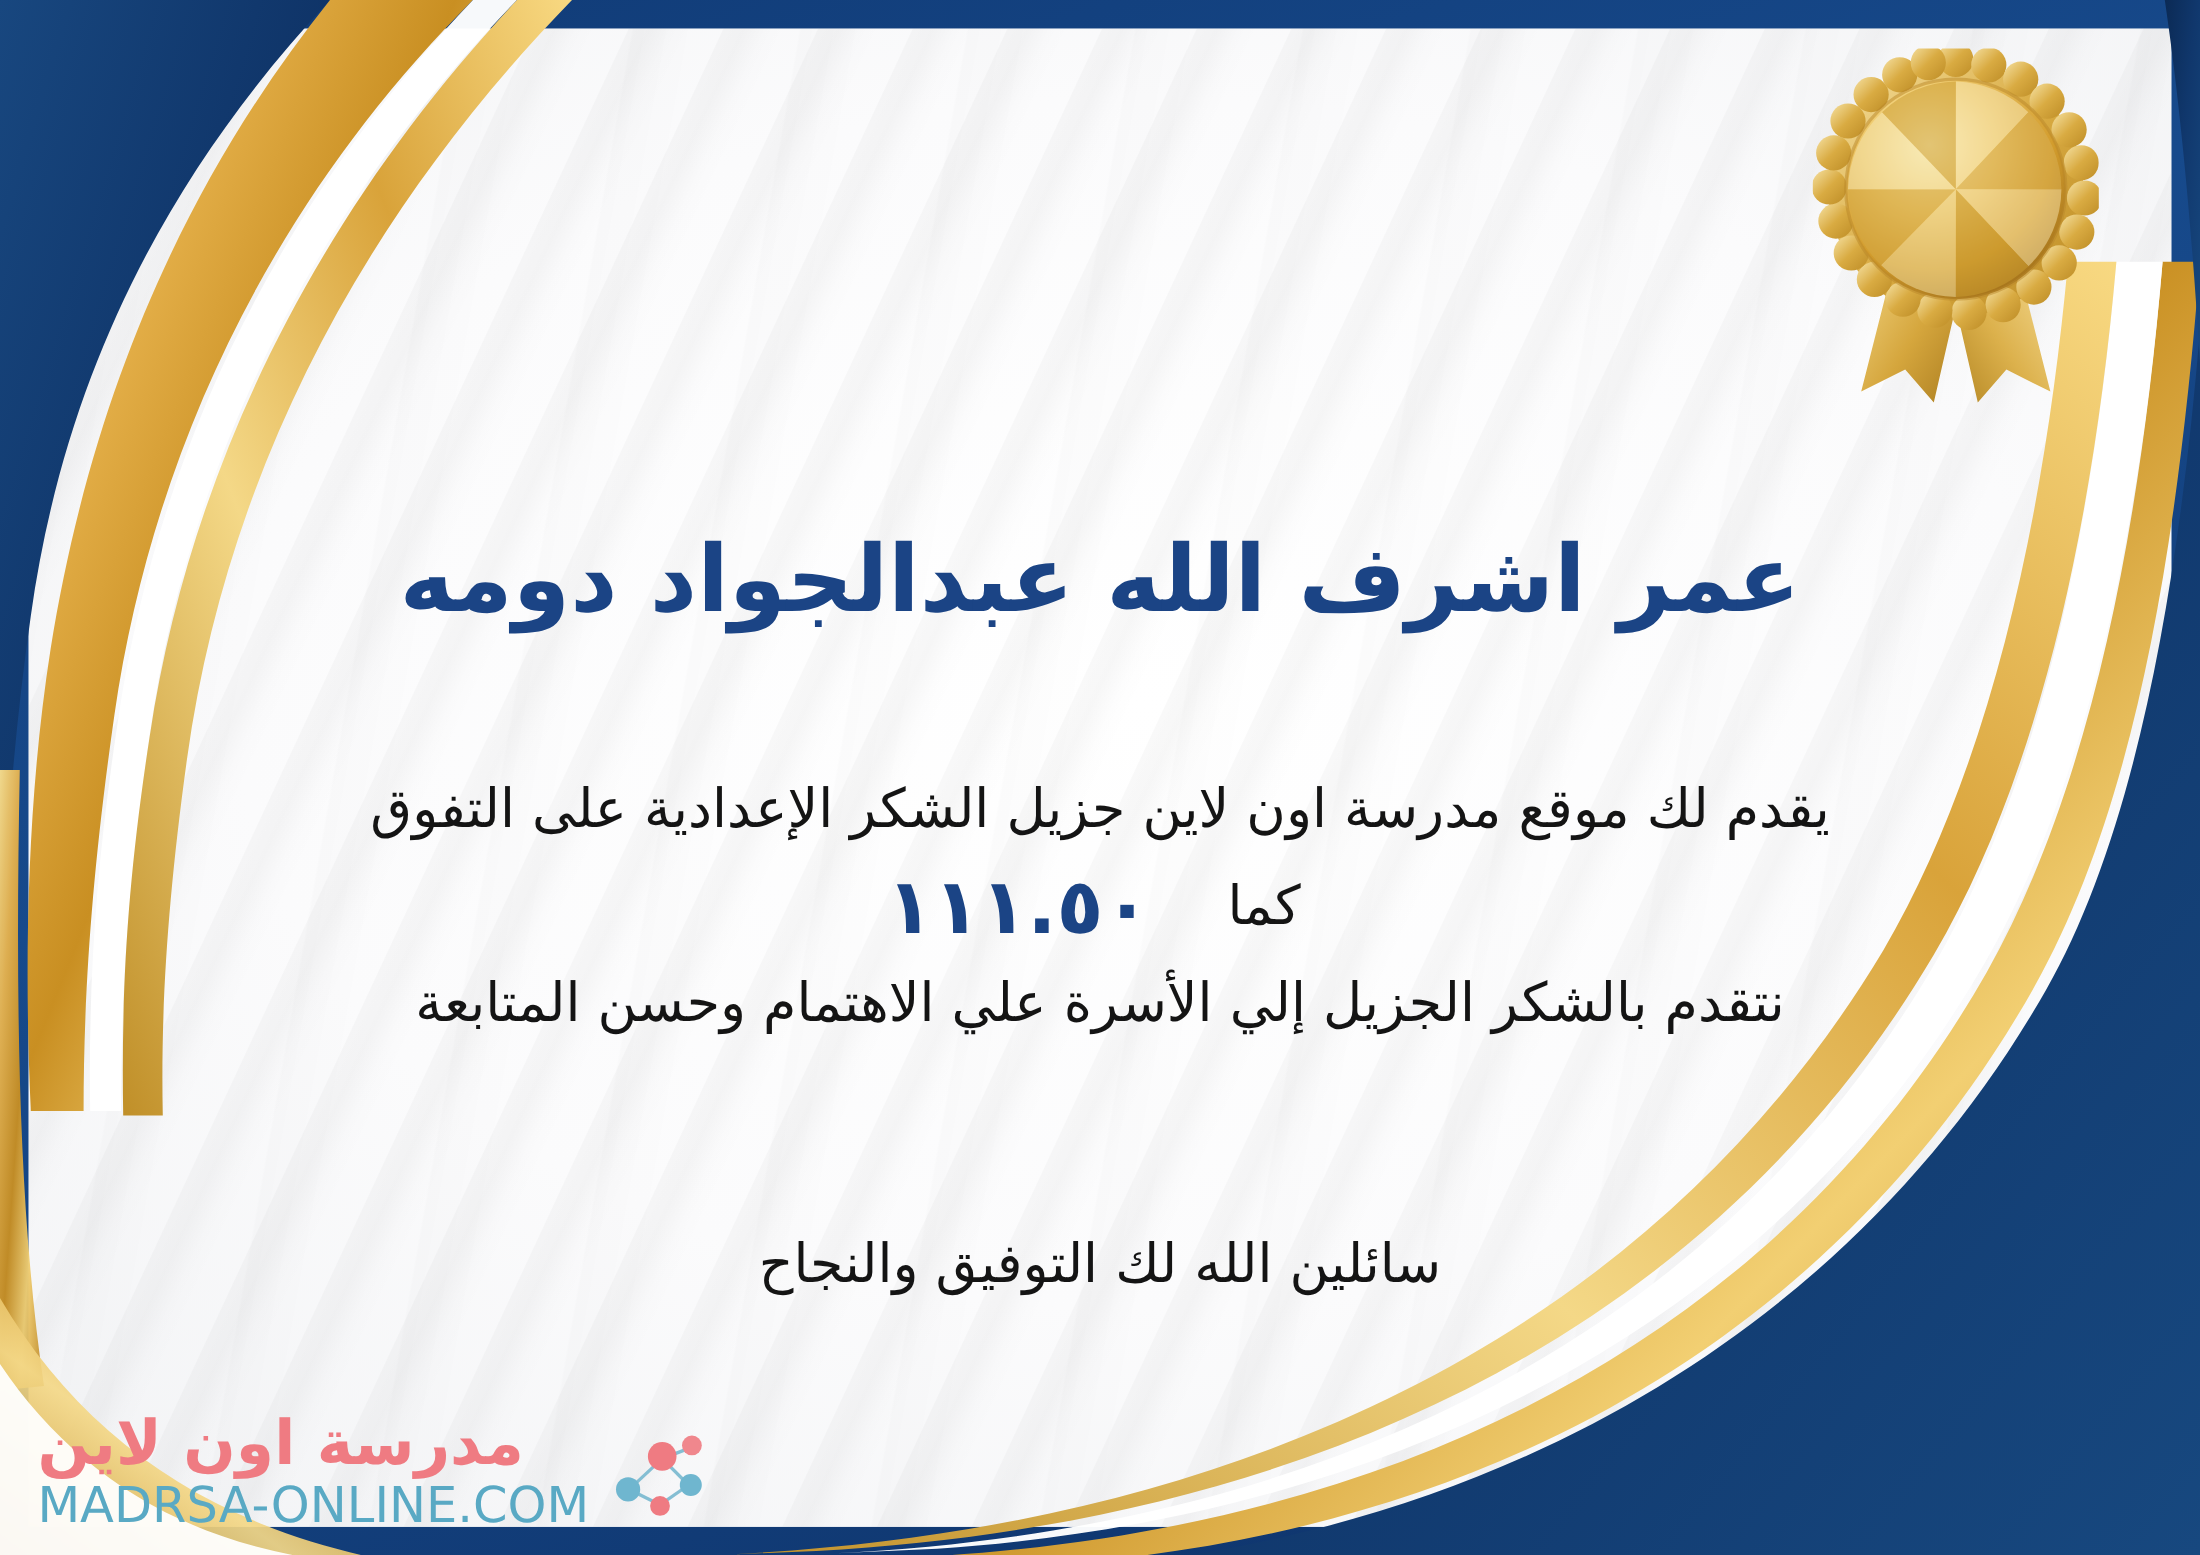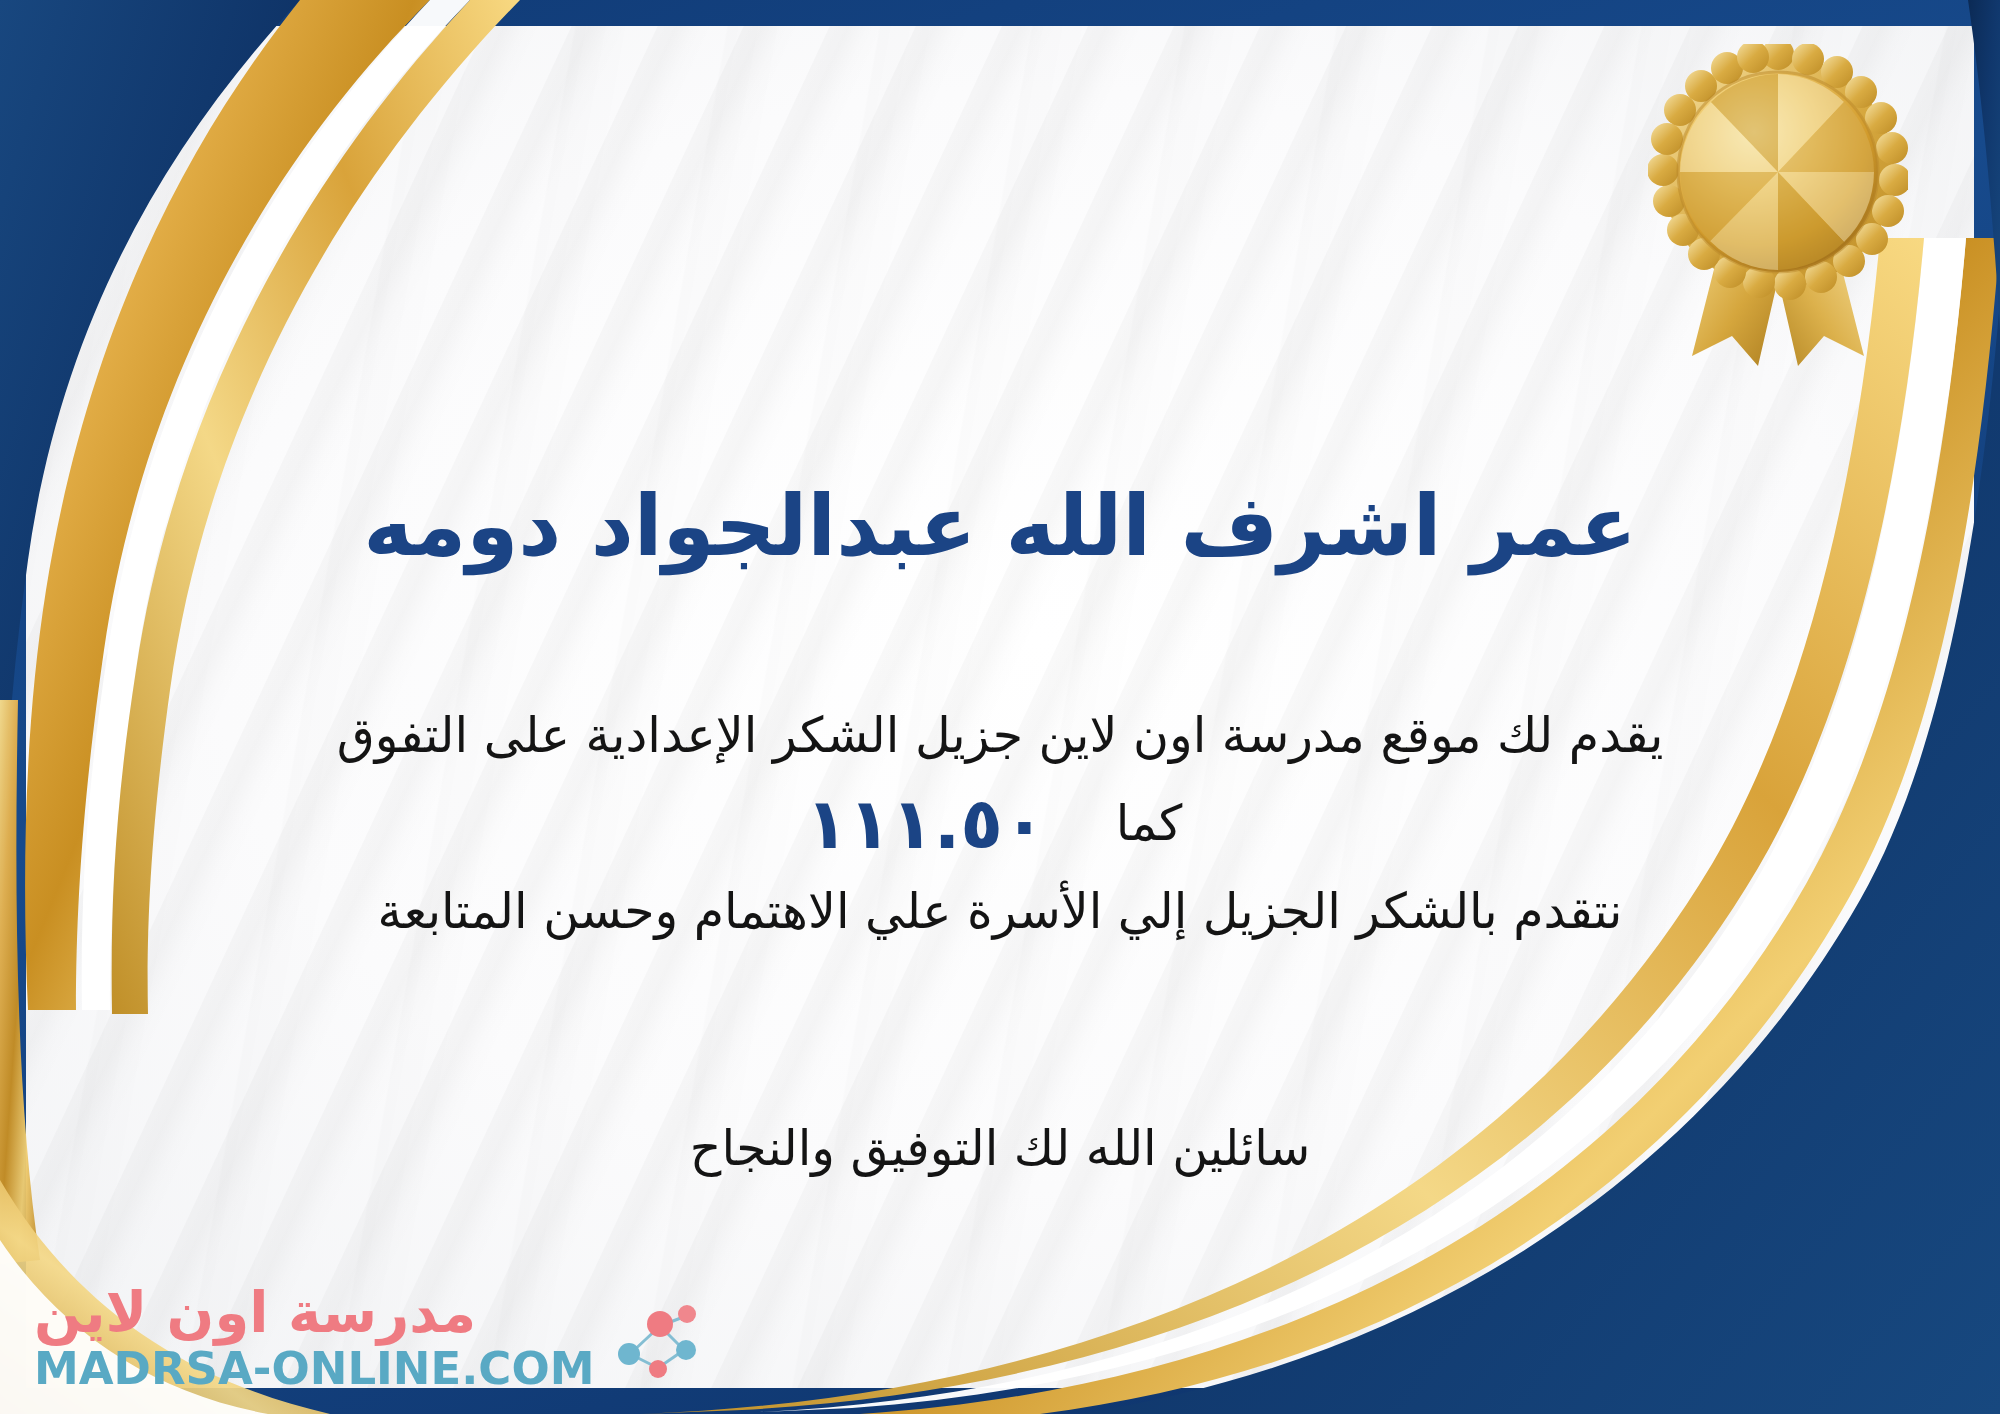--- a/index.html
+++ b/index.html
@@ -104,21 +104,21 @@
   .brand{
     position:absolute;left:34px;bottom:22px;z-index:8;
     display:flex;align-items:center;gap:14px;direction:ltr;
   }
   .brand-text{display:flex;flex-direction:column;align-items:flex-start;}
   .brand-ar{
     font-size:56px;font-weight:700;color:#ef7b82;line-height:1.05;
     direction:rtl;letter-spacing:-1px;
   }
   .brand-en{
-    font-size:45px;font-weight:700;color:#59a9c4;line-height:1.05;
+    font-size:45px;font-weight:400;color:#59a9c4;line-height:1.05;
     letter-spacing:0px;margin-top:2px;text-align:center;
   }
   .brand-mark{width:96px;height:96px;flex:0 0 96px;}
 </style>
 </head>
 <body>
 
 <div class="certificate">
 
   <div class="navy-frame"></div>

